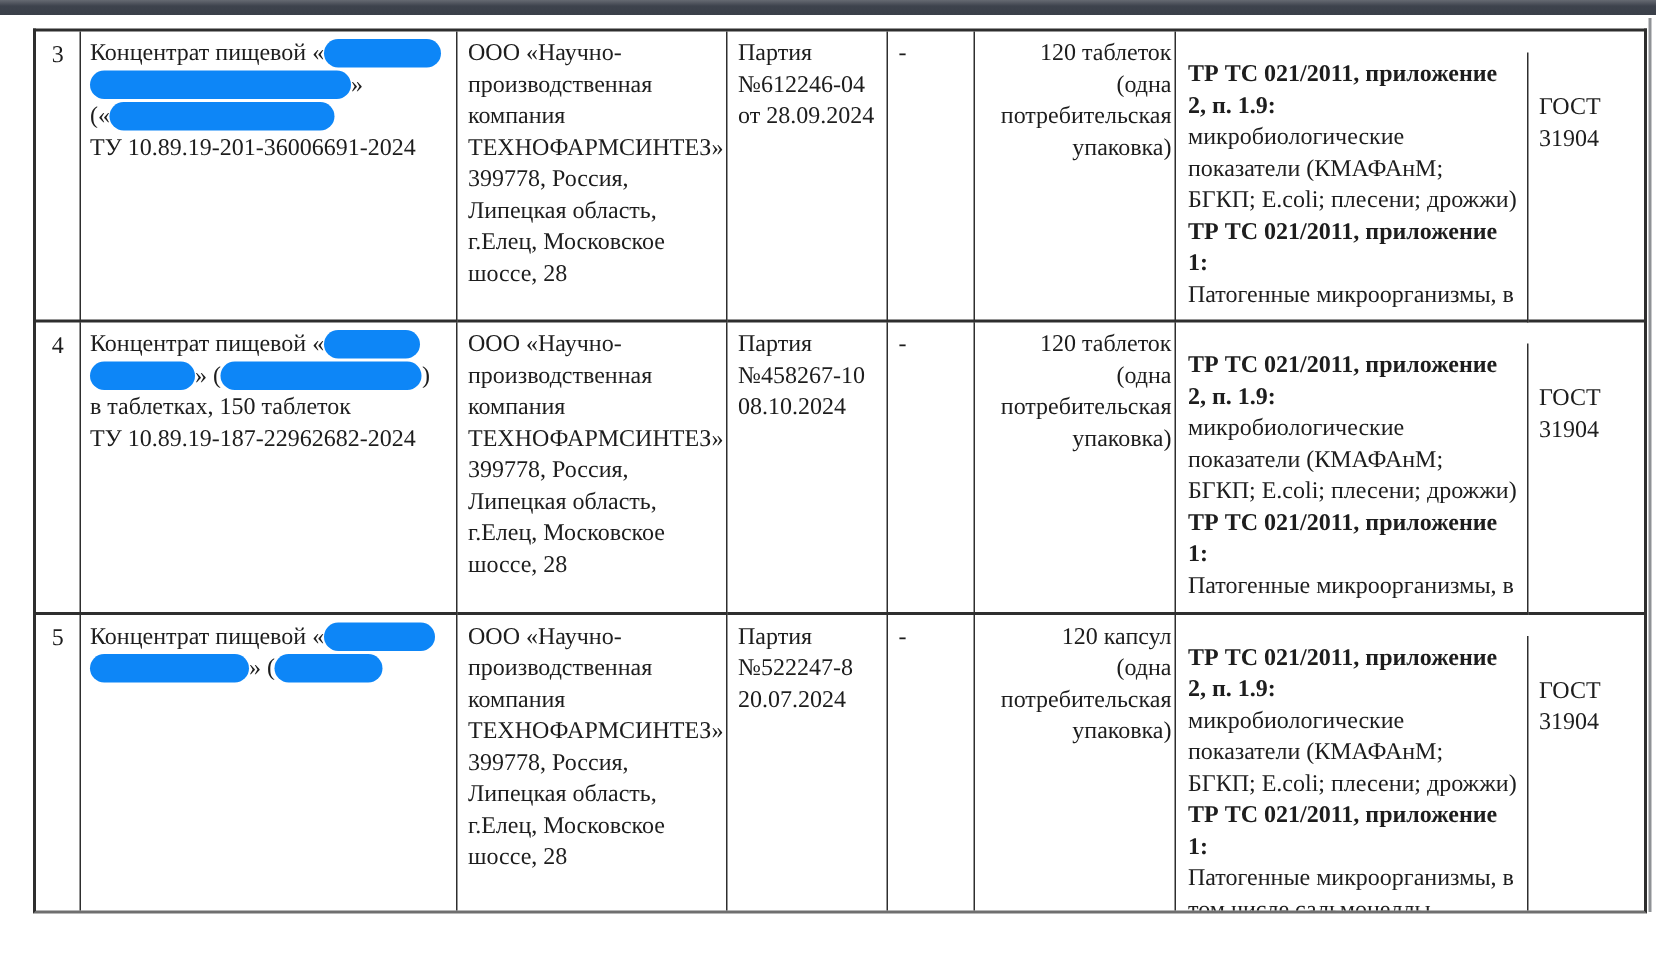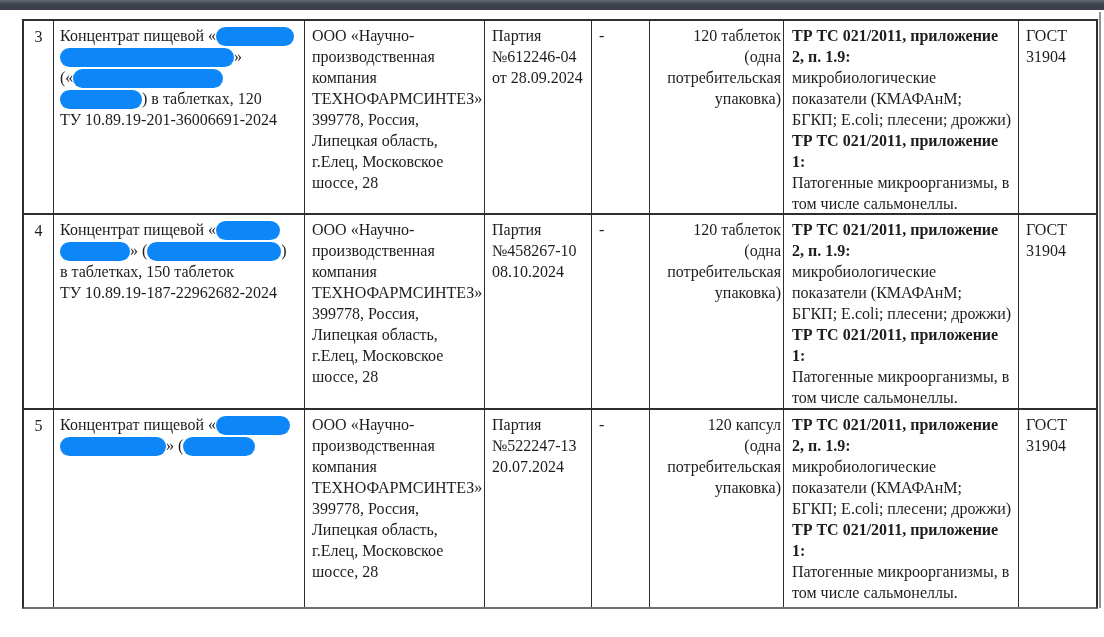--- a/index.html
+++ b/index.html
@@ -27,45 +27,44 @@
     box-sizing:border-box;
     font-size:16px;line-height:21px;
   }
   .cell{
     box-sizing:border-box;
     border-right:1.5px solid #2e2e2e;
     border-bottom:2px solid #2e2e2e;
     padding:4px 4px 4px 7px;
     overflow:hidden;
   }
-  .cell.last-col{border-right:none;}
+  .cell.last-col{border-right:none;margin-top:36px;}
   .cell.last-row{border-bottom:none;}
   .c-num{text-align:center;padding:5px 2px;}
   .c-product{padding:4px 2px 4px 6px;}
   .c-qty{text-align:right;padding:4px 2px;}
-  .c-req{padding:4px 1px 4px 8px;}
+  .c-req{padding:4px 1px 4px 8px;margin-top:14px;}
   .line{white-space:nowrap;}
   .line.bold{font-weight:bold;}
   .pill{
     display:inline-block;height:19px;border-radius:10px;
     background:#0d86f7;vertical-align:-4.5px;
   }
 </style>
 </head>
 <body>
 
 <div class="topbar" style="background: linear-gradient(rgb(102, 106, 114) 0%, rgb(62, 67, 77) 40%, rgb(58, 63, 73) 100%);"></div>
 <div class="scan-edge" style="background: rgb(143, 146, 150);"></div>
 <div class="doc-table" id="doc-table">
     <div class="cell c-num">3</div>
     <div class="cell c-product">
       <div class="line"><span>Концентрат пищевой «</span><span class="pill" style="width: 78px; background: rgb(13, 134, 247);"></span></div>
       <div class="line"><span class="pill" style="width: 174px; background: rgb(13, 134, 247);"></span><span>»</span></div>
       <div class="line"><span>(«</span><span class="pill" style="width: 150px; background: rgb(13, 134, 247);"></span></div>
-      <div class="line"><span class="pill" style="width: 82px; background: rgb(13, 134, 247);"></span><span>) в таблетках, 120</span></div>
       <div class="line"><span>ТУ 10.89.19-201-36006691-2024</span></div>
     </div>
     <div class="cell c-manu">
       <div class="line">ООО «Научно-</div>
       <div class="line">производственная</div>
       <div class="line">компания</div>
       <div class="line">ТЕХНОФАРМСИНТЕЗ»</div>
       <div class="line">399778, Россия,</div>
       <div class="line">Липецкая область,</div>
       <div class="line">г.Елец, Московское</div>
@@ -152,21 +151,21 @@
       <div class="line">производственная</div>
       <div class="line">компания</div>
       <div class="line">ТЕХНОФАРМСИНТЕЗ»</div>
       <div class="line">399778, Россия,</div>
       <div class="line">Липецкая область,</div>
       <div class="line">г.Елец, Московское</div>
       <div class="line">шоссе, 28</div>
     </div>
     <div class="cell c-batch last-row">
       <div class="line">Партия</div>
-      <div class="line">№522247-13</div>
+      <div class="line">№522247-8</div>
       <div class="line">20.07.2024</div>
     </div>
     <div class="cell c-dash last-row">-</div>
     <div class="cell c-qty last-row">
       <div class="line">120 капсул</div>
       <div class="line">(одна</div>
       <div class="line">потребительская</div>
       <div class="line">упаковка)</div>
     </div>
     <div class="cell c-req last-row">

